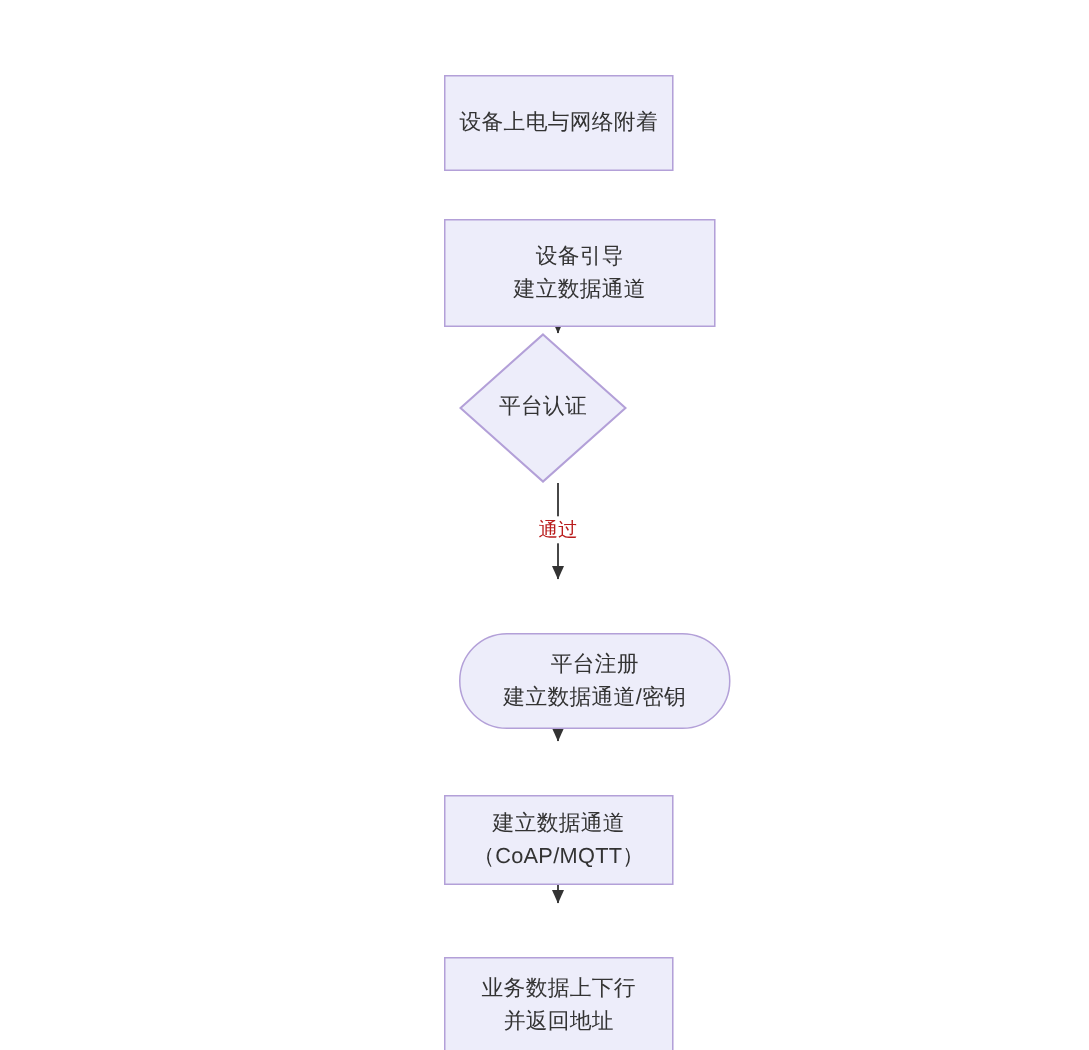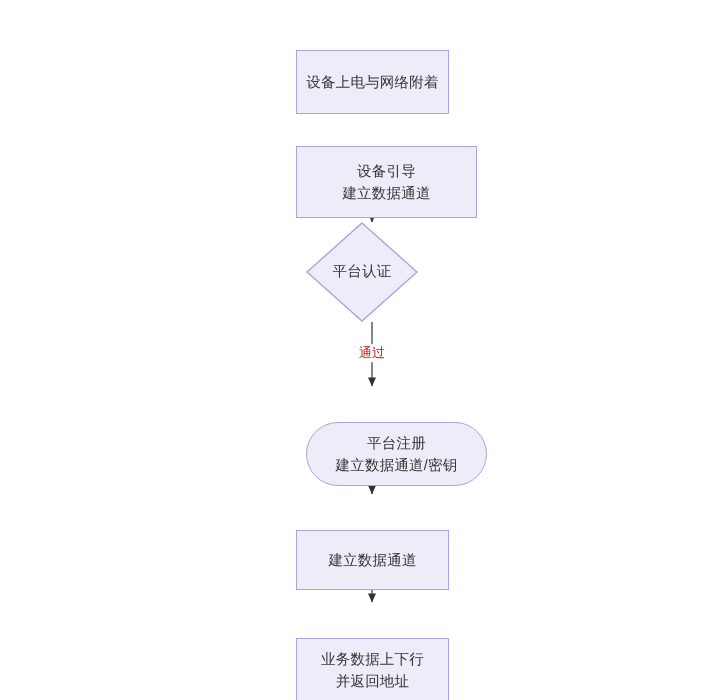--- a/index.html
+++ b/index.html
@@ -113,20 +113,21 @@
     <span class="node-text">平台认证</span>
   </div>
 
   <div class="node process" style="left:306px; top:386px; width:181px; height:64px;border-radius:32px;">
     <span class="node-text">平台注册</span>
     <span class="node-text">建立数据通道/密钥</span>
   </div>
 
   <div class="node process" style="left:296px; top:494px; width:153px; height:60px;">
     <span class="node-text">建立数据通道</span>
+    <span class="node-text">（CoAP/MQTT）</span>
   </div>
 
   <div class="node process" style="left:296px; top:602px; width:153px; height:64px;text-align:center;">
     <span class="node-text">业务数据上下行</span>
     <span class="node-text">并返回地址</span>
   </div>
 
   <div class="edge-label" style="left:372px; top:353px;">通过</div>
 
 </div>

